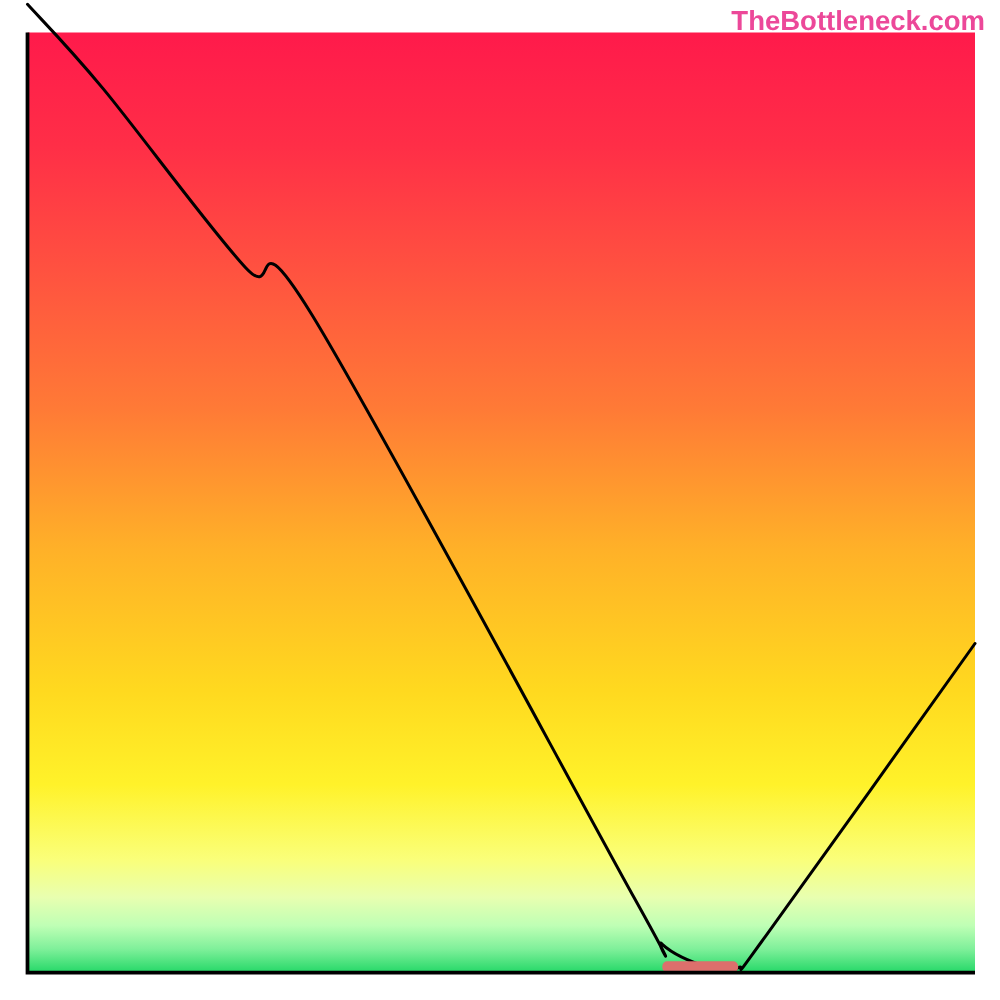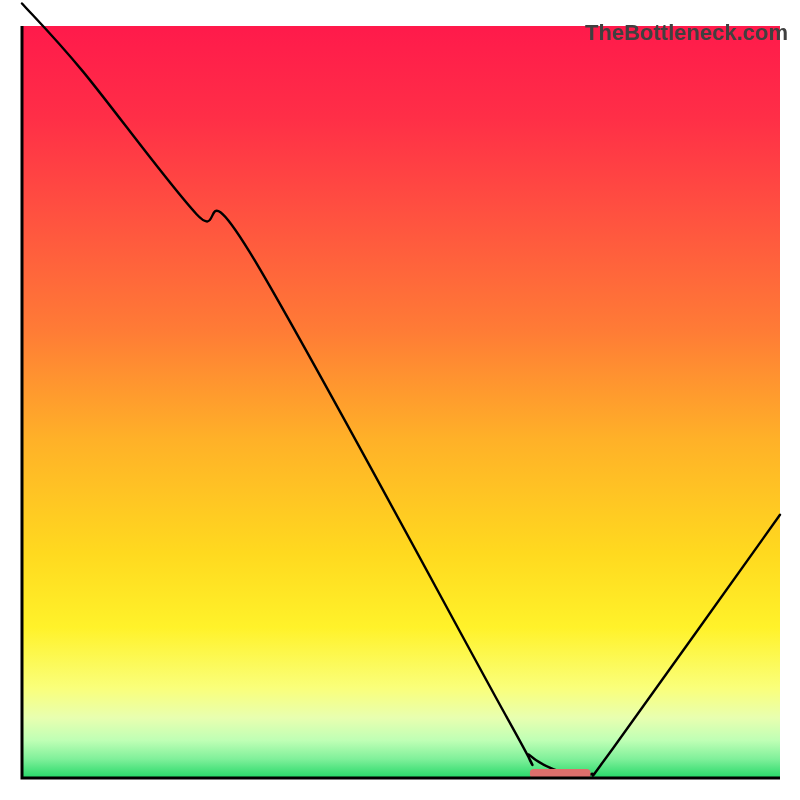--- a/index.html
+++ b/index.html
@@ -6,25 +6,25 @@
   margin: 0;
   padding: 0;
   width: 800px;
   height: 800px;
   background: #fff;
   position: relative;
   font-family: Arial, Helvetica, sans-serif;
 }
 .watermark {
   position: absolute;
-  top: 20px;
+  top: 4px;
   right: 12px;
   font-size: 22px;
   font-weight: bold;
-  color: #404040;
+  color: #ec4899;
   z-index: 100;
   letter-spacing: 0px;
 }
 svg.plot {
   position: absolute;
   left: 0;
   top: 0;
 }
 </style>
 </head>

